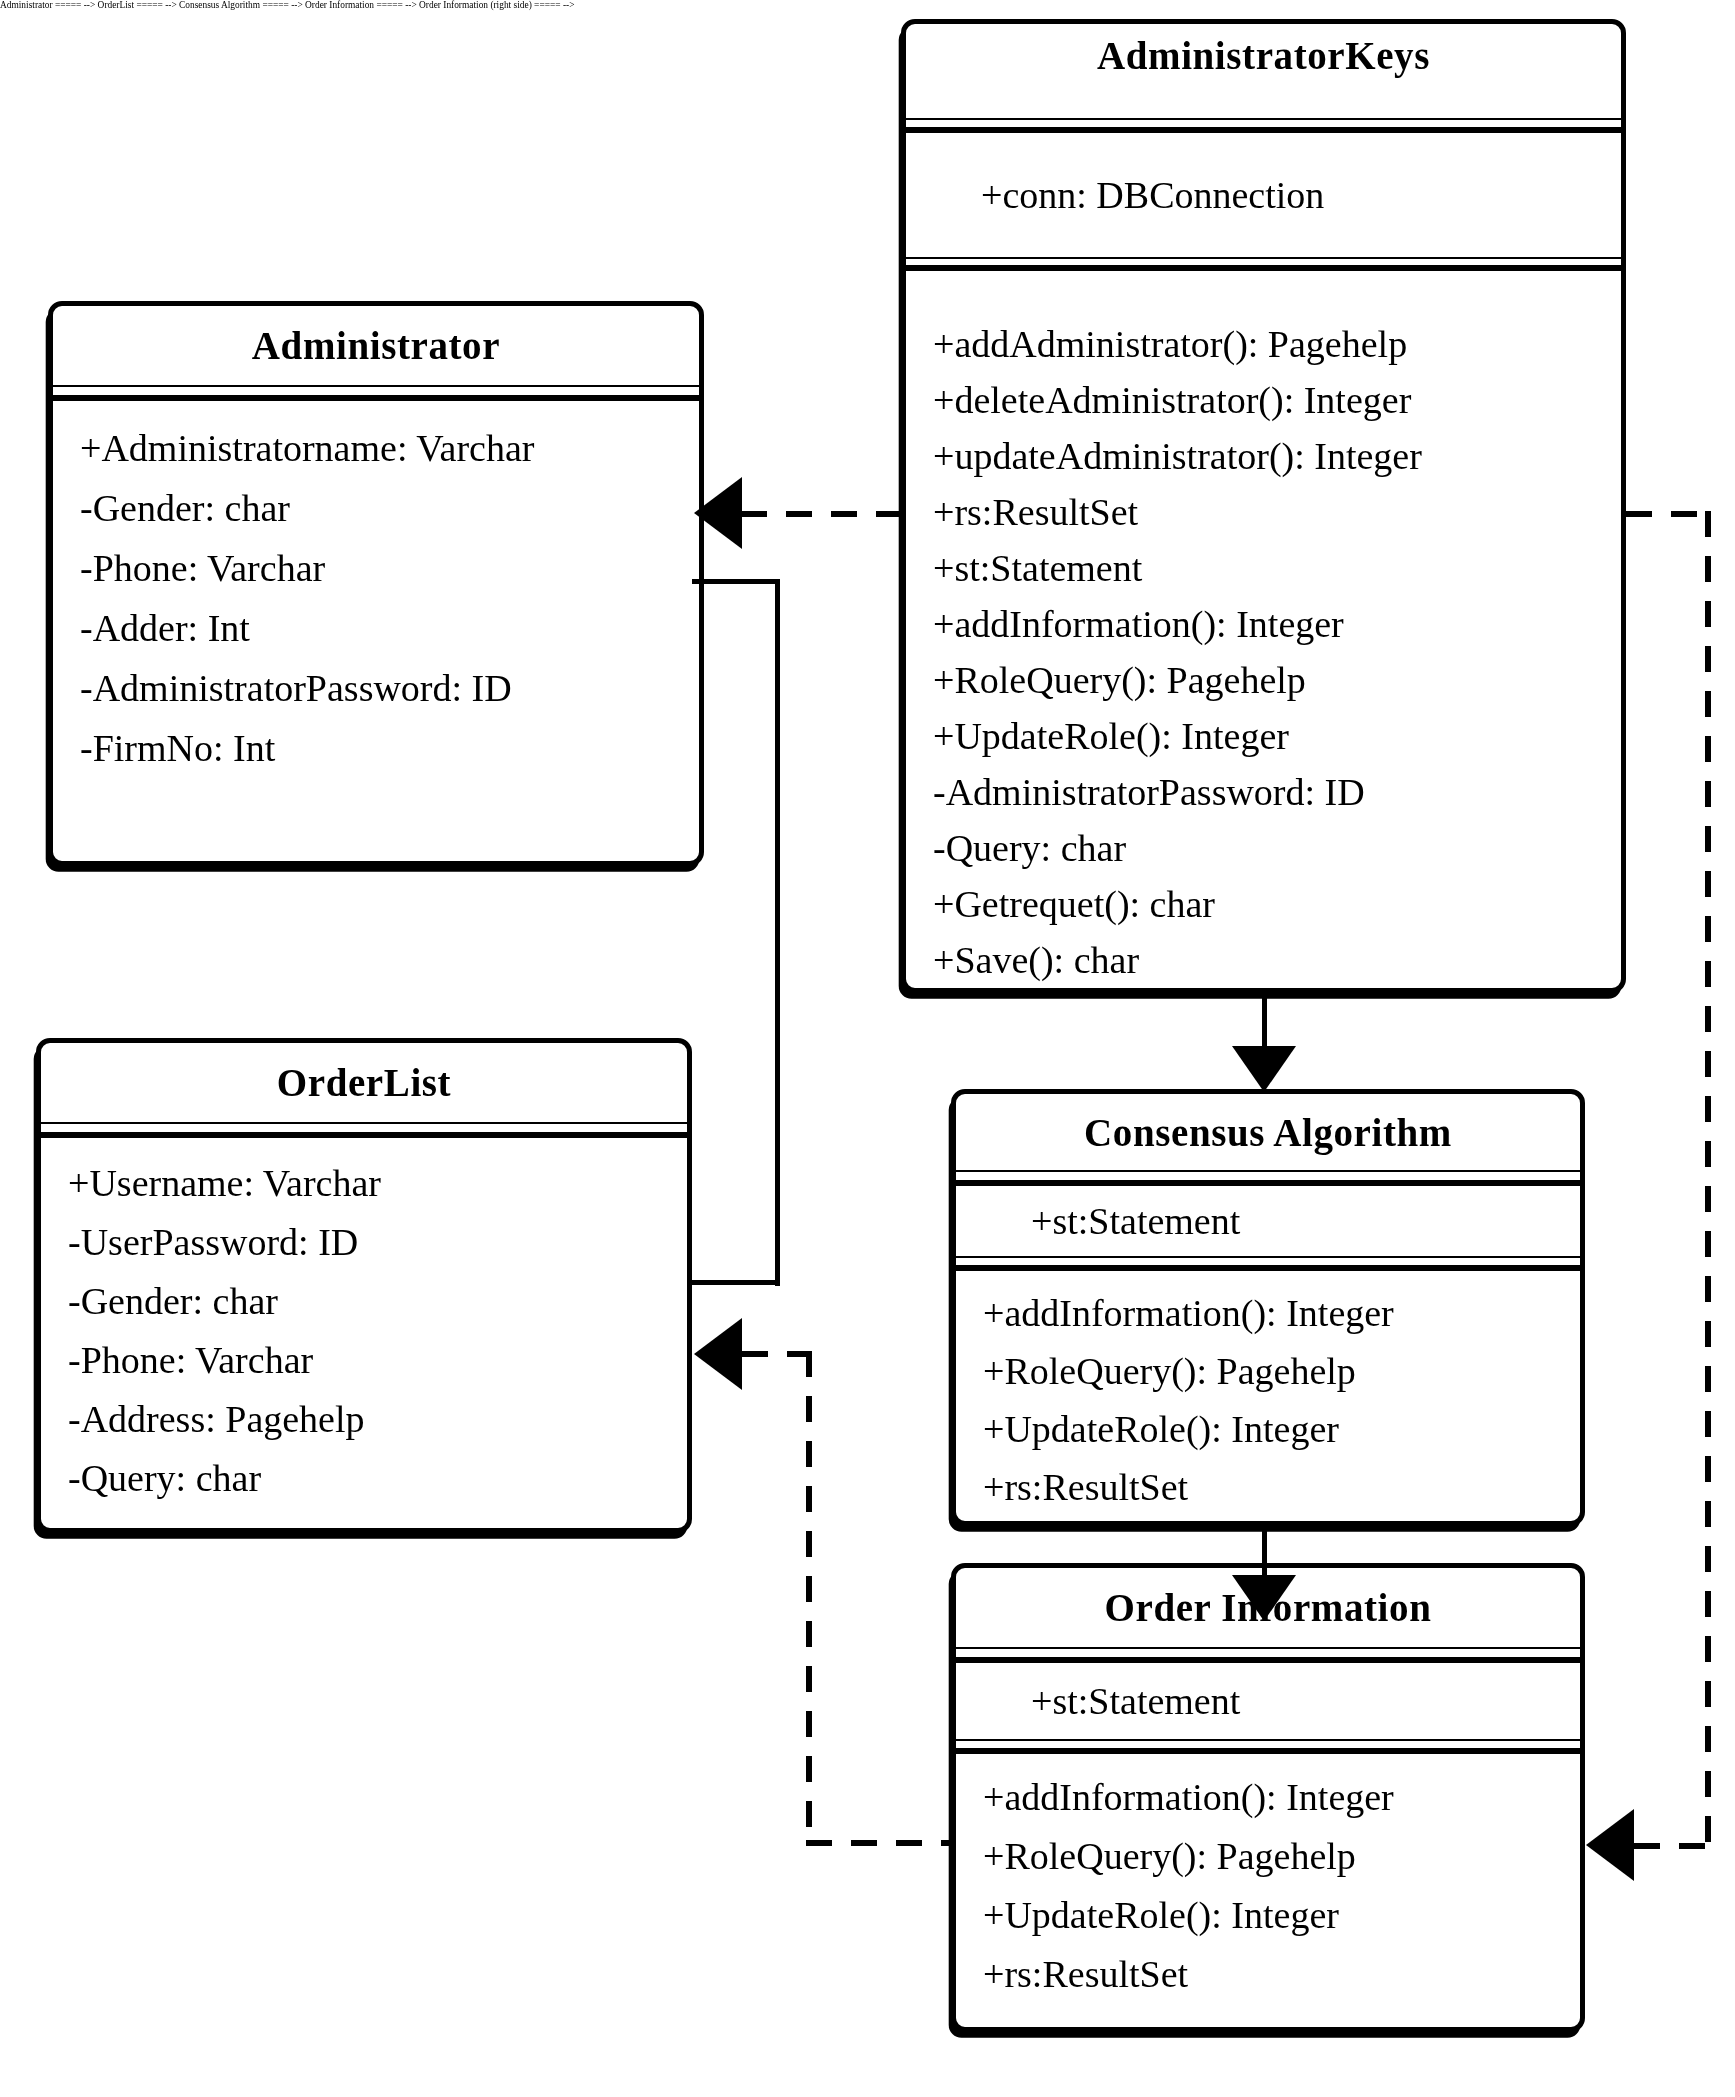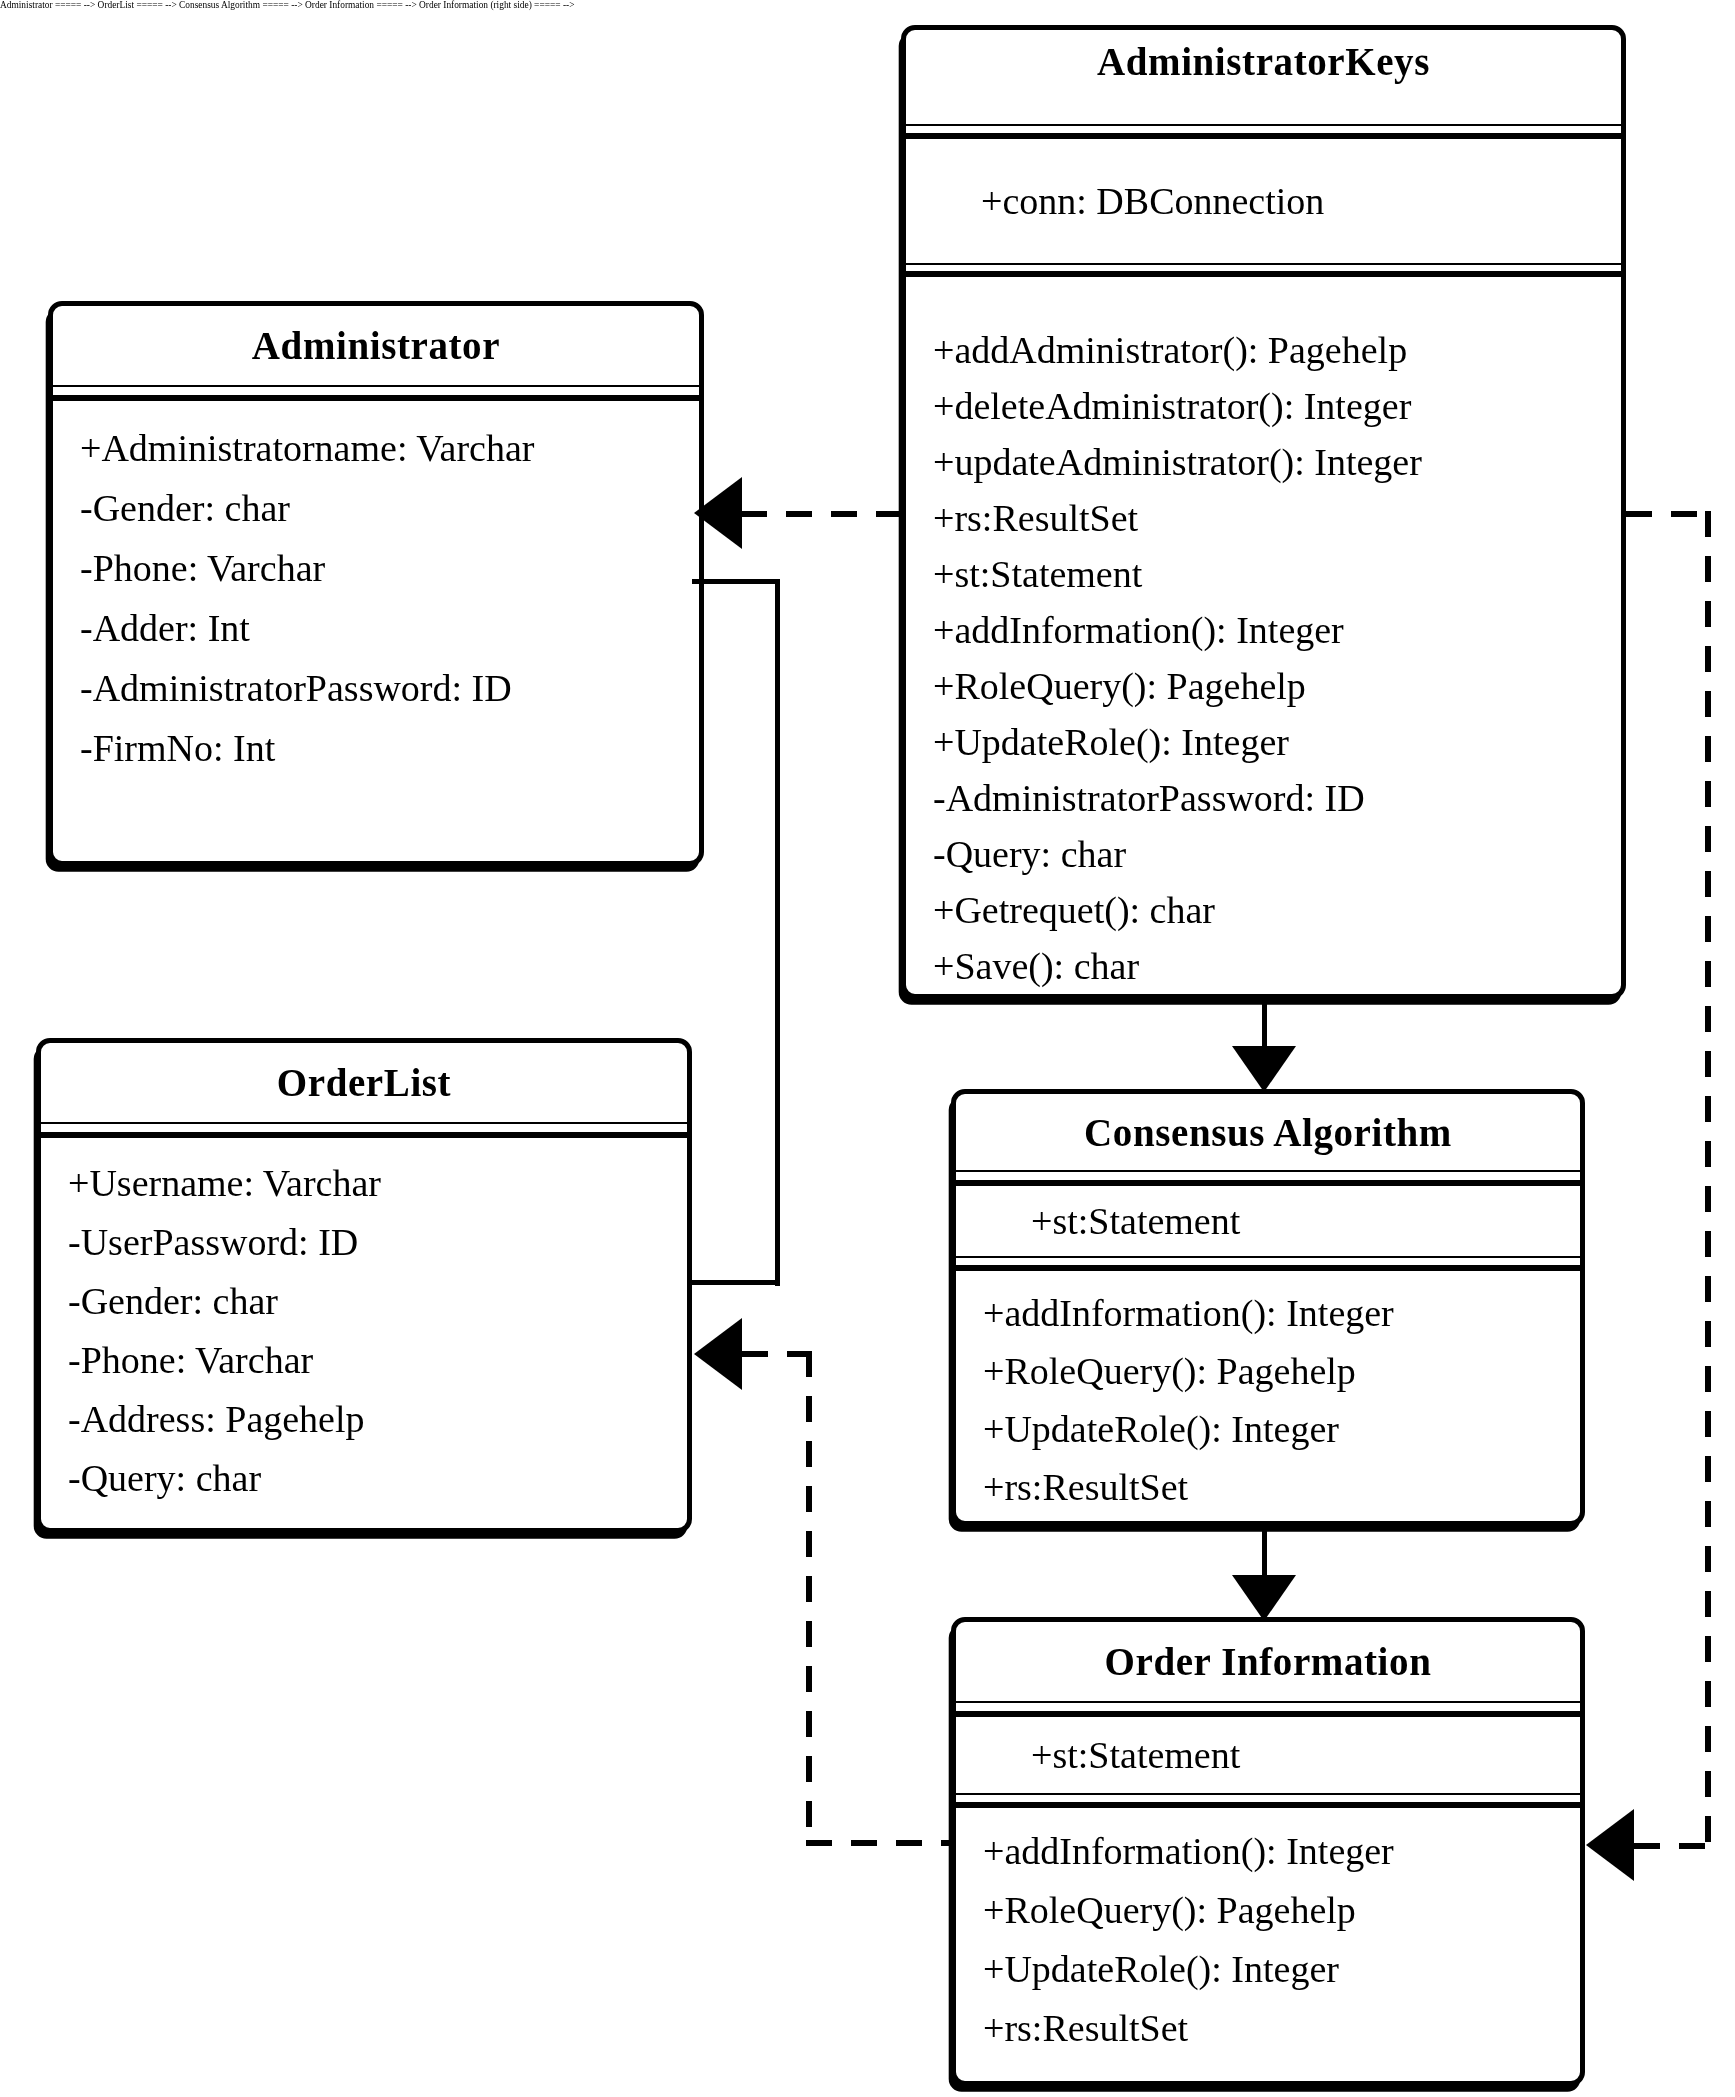--- a/index.html
+++ b/index.html
@@ -46,23 +46,23 @@
   }
   .uml-line{
     height:var(--line-h,59px);
     display:flex;align-items:center;
     font-size:38px;
     white-space:nowrap;
   }
   
   .c-administrator{left:48px;top:301px;width:656px;height:565px;--title-h:79px;--sec-pad:17.6px;--line-h:60px;}
   .c-orderlist{left:36px;top:1038px;width:656px;height:495px;--title-h:79px;--sec-pad:16.4px;--line-h:59px;}
-  .c-adminkeys{left:901px;top:25px;width:725px;height:974px;gap:32px;--title-h:76px;--attr-h:73px;--sec-pad:13px;--line-h:56px;}
+  .c-adminkeys{left:901px;top:19px;width:725px;height:974px;gap:32px;--title-h:76px;--attr-h:73px;--sec-pad:13px;--line-h:56px;}
   .c-consensus{left:951px;top:1089px;width:634px;height:437px;--title-h:76px;--attr-h:70px;--sec-pad:13px;--line-h:58px;}
-  .c-orderinfo{left:951px;top:1617px;width:634px;height:469px;--title-h:79px;--attr-h:76px;--sec-pad:13px;--line-h:59px;}
+  .c-orderinfo{left:951px;top:1563px;width:634px;height:469px;--title-h:79px;--attr-h:76px;--sec-pad:13px;--line-h:59px;}
   
   .solid-h,.solid-v{position:absolute;background:#000;}
   .dash-h{position:absolute;height:5.9px;background:repeating-linear-gradient(90deg,#000 0 26px,transparent 26px 45px);}
   .dash-v{position:absolute;width:5.9px;background:repeating-linear-gradient(180deg,#000 0 26px,transparent 26px 45px);}
   .arrow-left{
     position:absolute;width:0;height:0;
     border-top:36px solid transparent;
     border-bottom:36px solid transparent;
     border-right:48px solid #000;
   }

